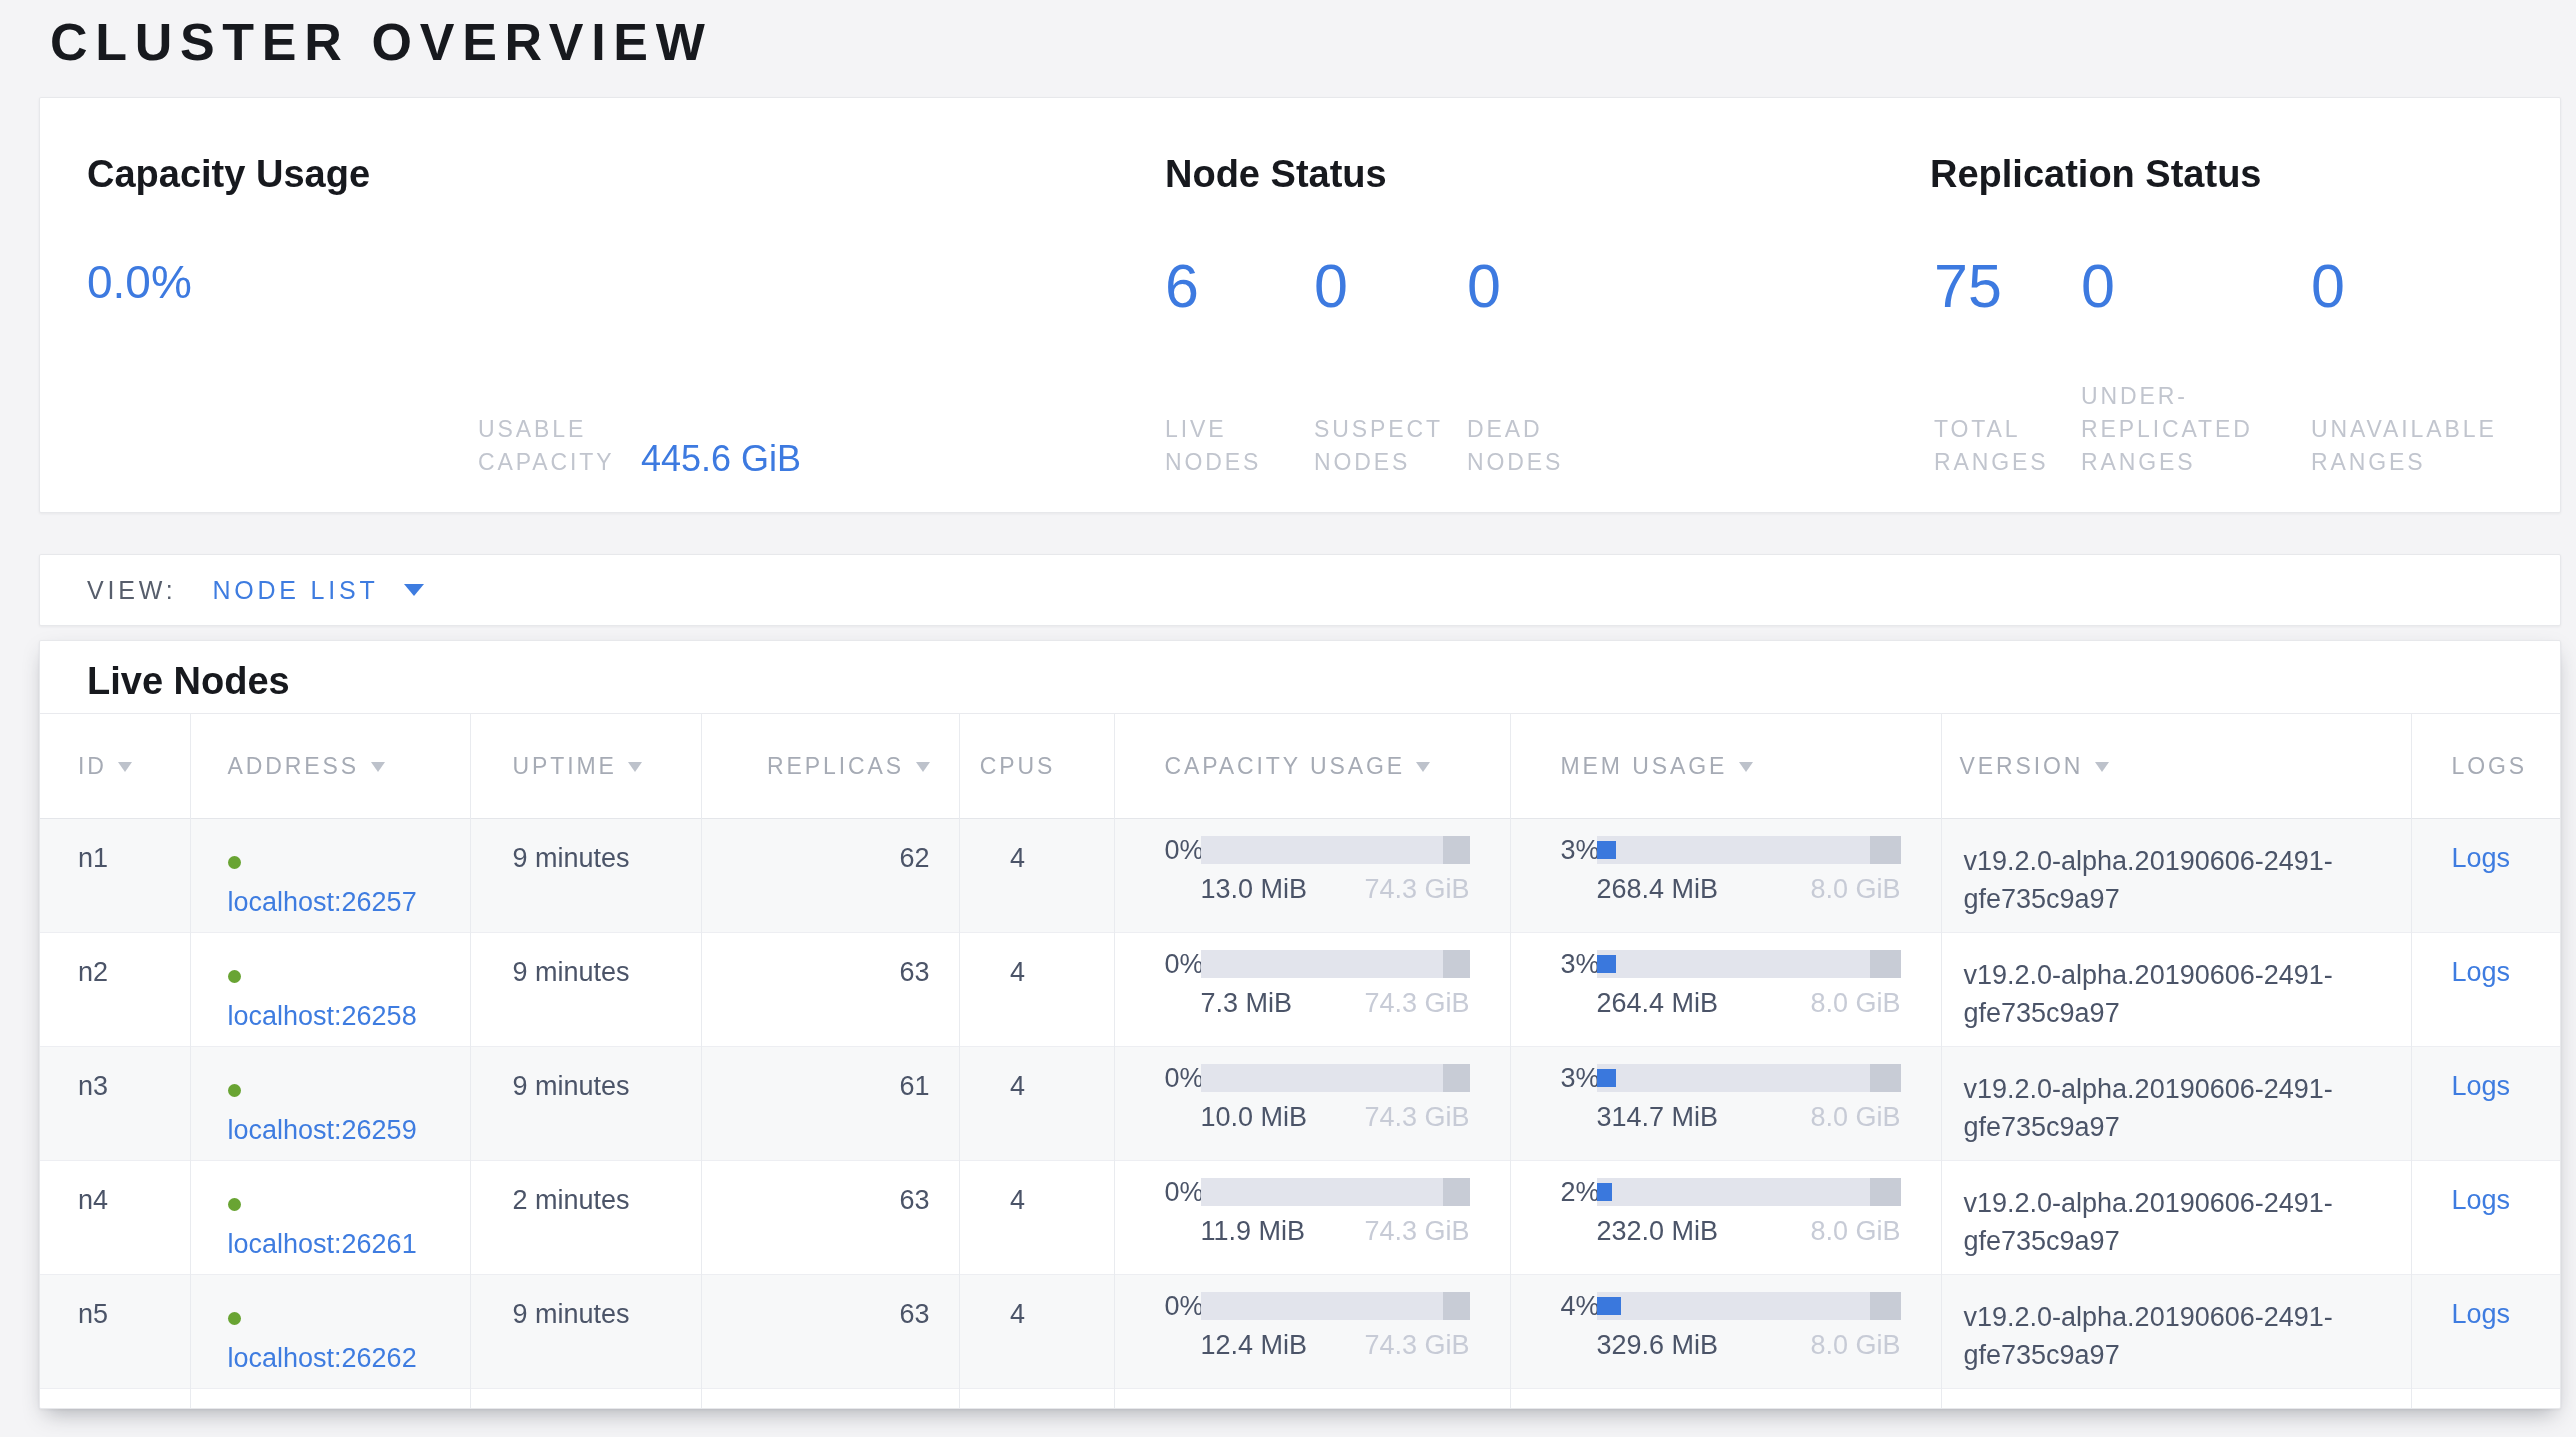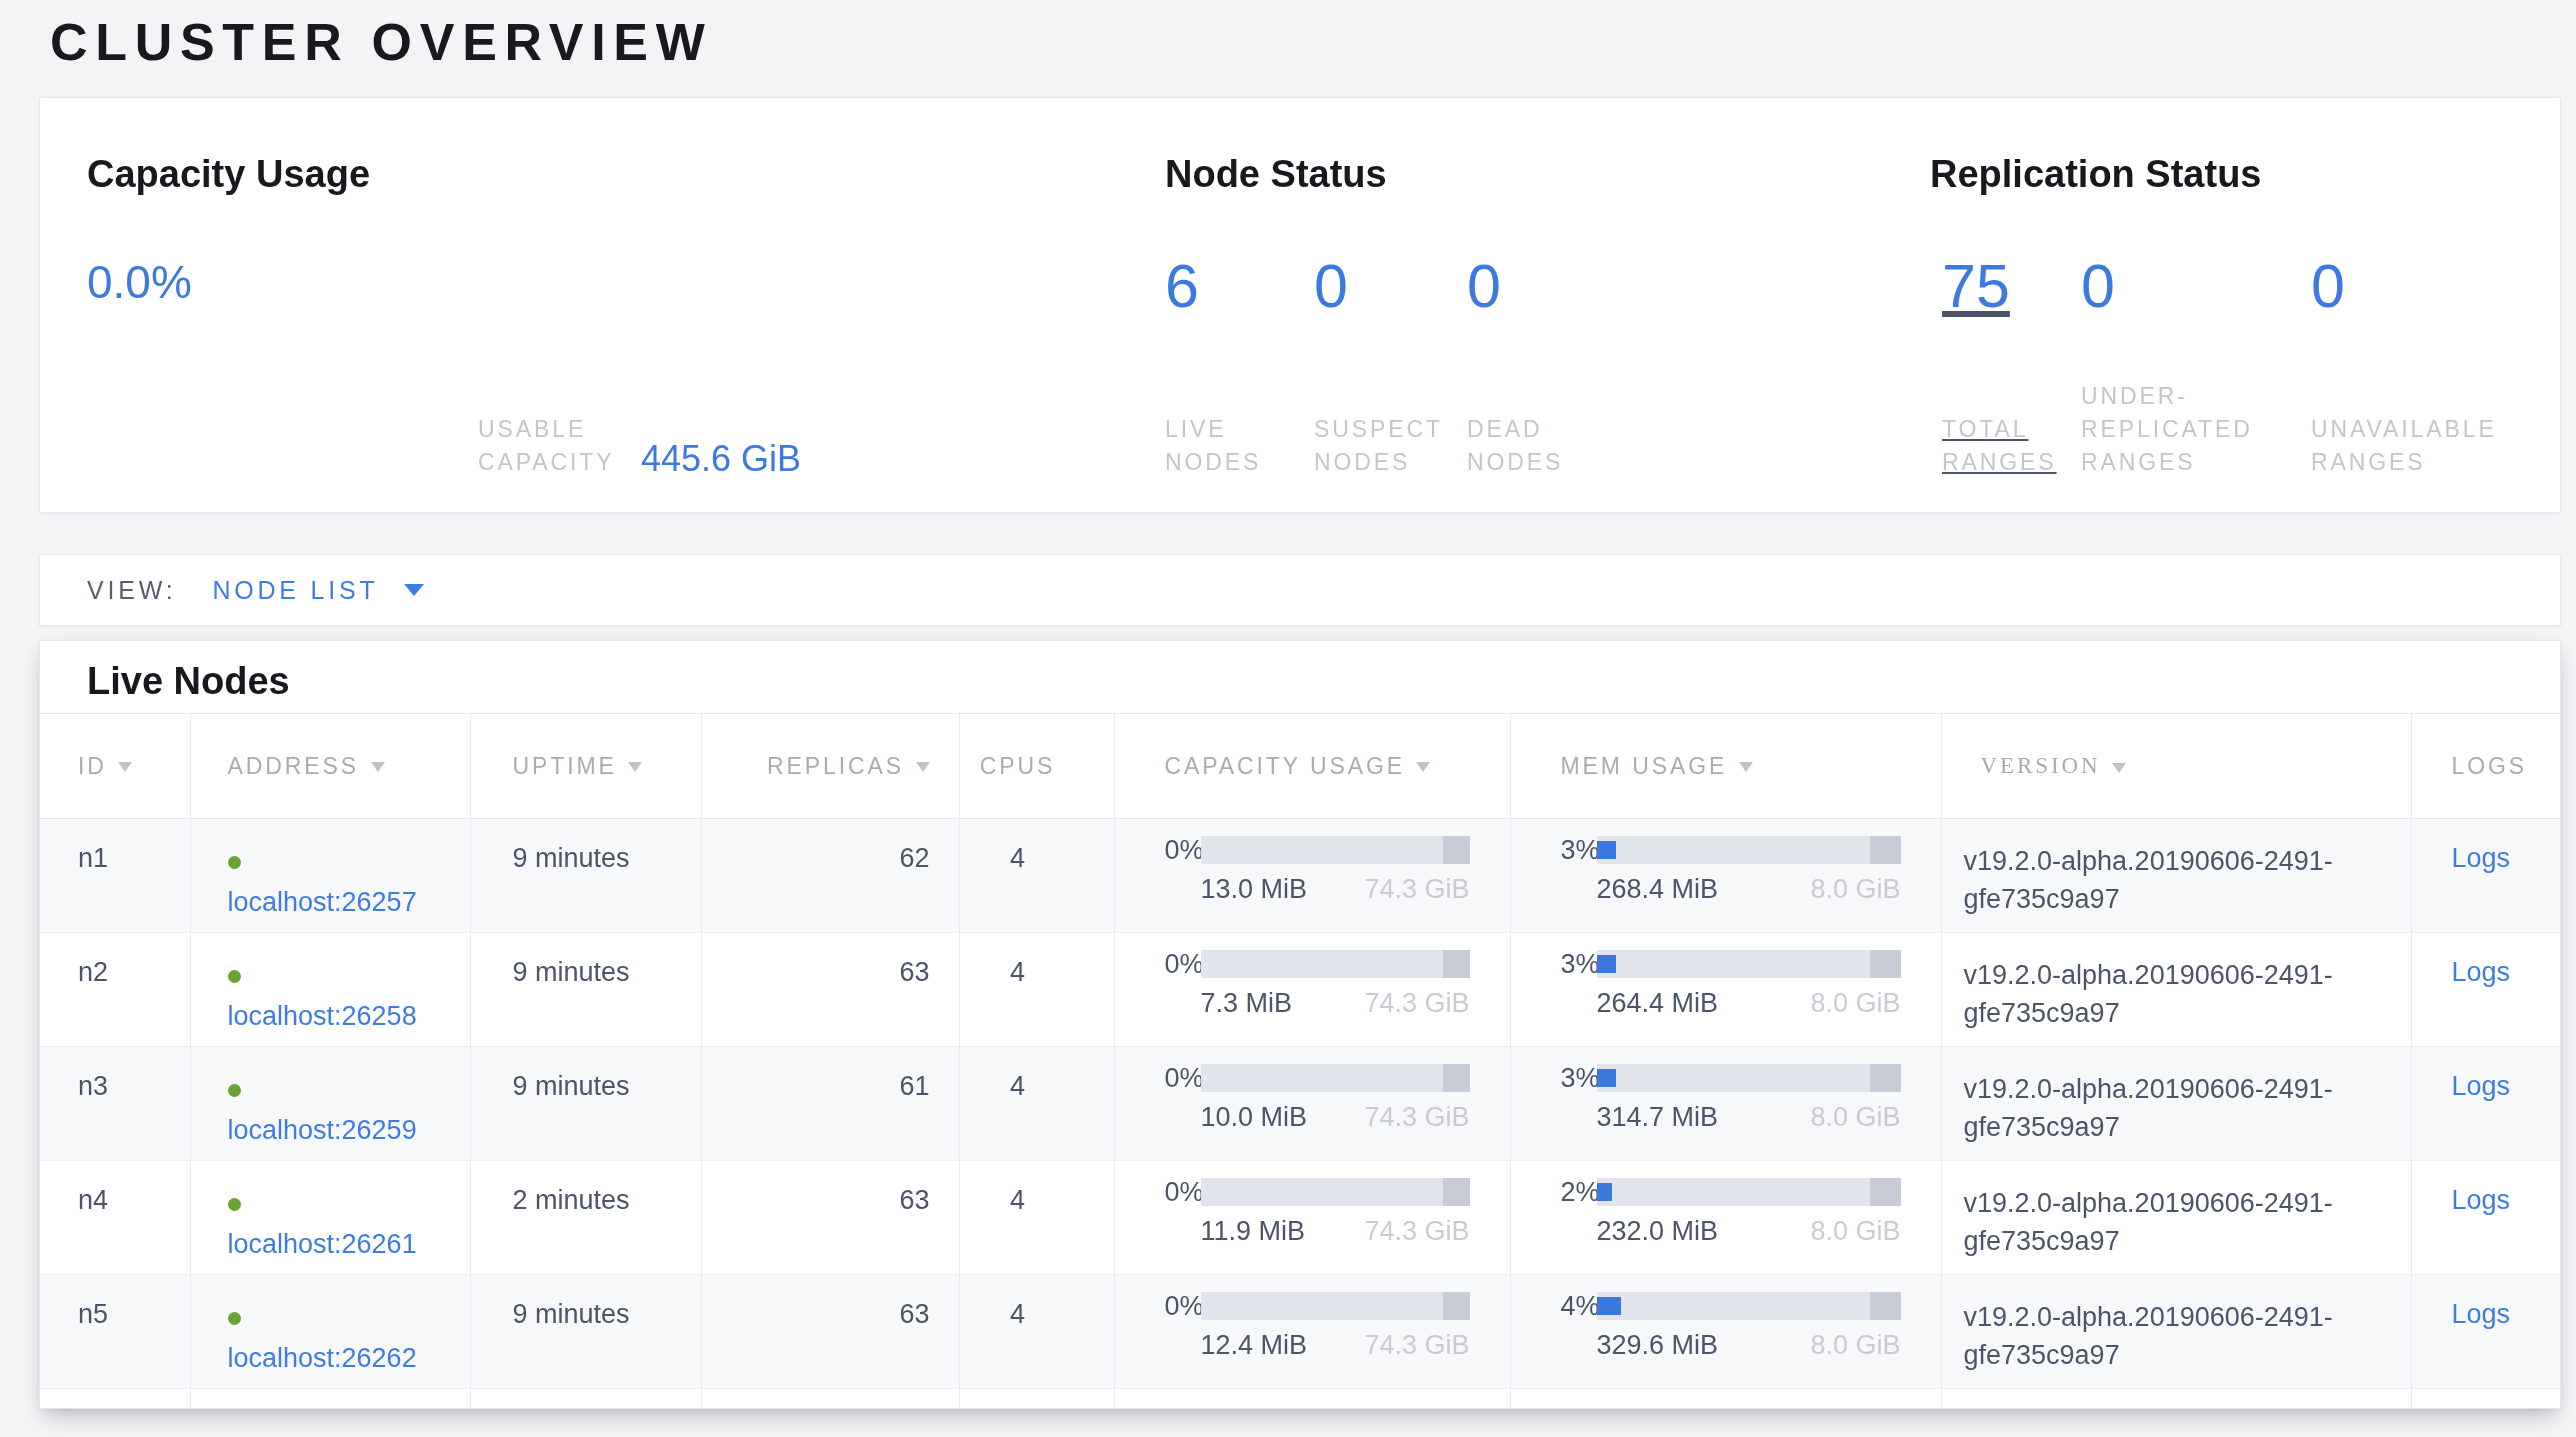--- a/index.html
+++ b/index.html
@@ -57,21 +57,21 @@
   }
   .cap-value { font-size:36px; line-height:40px; color:#3d7ae0; margin-left:17px; white-space:nowrap; }
 
   .stats { position:absolute; left:0; top:100px; height:226px; }
   .stat  { position:absolute; top:0; height:226px; display:flex; flex-direction:column; justify-content:space-between; }
   .stat-value { font-size:61px; line-height:67px; font-weight:400; color:#3d7ae0; }
   .stat-label { font-size:23px; letter-spacing:2.9px; line-height:33px; color:#c1c5ce; }
   .sec.nodes .stat.s0 { left:0;     width:144px; }
   .sec.nodes .stat.s1 { left:149px; width:144px; }
   .sec.nodes .stat.s2 { left:302px; width:163px; }
-  .sec.repl  .stat.s0 { left:12px;     width:144px;text-decoration:underline; }
+  .sec.repl  .stat.s0 { left:4px;     width:144px; }
   .sec.repl  .stat.s1 { left:151px; width:205px; }
   .sec.repl  .stat.s2 { left:381px; width:235px; }
 
   
   .view-label { font-size:25px; letter-spacing:3.8px; color:#575e6c; }
   .view-select { display:inline-flex; align-items:center; margin-left:36px; cursor:pointer; }
   .view-selected { font-size:25px; letter-spacing:3.8px; color:#3e7ce0; }
   .caret-down {
     display:inline-block; margin-left:25px; width:0; height:0;
     border-left:10.5px solid transparent; border-right:10.5px solid transparent;
@@ -108,21 +108,21 @@
   .c-addr    { width:280px; } .c-addr    { padding-left:37px; }
   .c-uptime  { width:231px; } .c-uptime  { padding-left:42px; }
   .c-replicas{ width:258px; } .c-replicas{ text-align:right; padding-right:29px; }
   .c-cpus    { width:155px; } .c-cpus    { text-align:center; padding-right:38px; }
   .c-cap     { width:396px; }
   .c-mem     { width:431px; }
   .c-version { width:470px; } .c-version { padding-left:22px; }
   .c-logs    { width:152px; } .c-logs    { padding-left:40px; }
   td.c-cap, td.c-mem { padding:17px 40px 0 50px; }
   th.c-cap,  th.c-mem  { padding-left:50px; }
-  th.c-version { padding-left:39px;font-family:Liberation Serif, serif; }
+  th.c-version { padding-left:18px; }
   th.c-logs    { padding-left:40px; }
   th.c-id      { padding-left:38px; }
   th.c-addr    { padding-left:37px; }
   th.c-uptime  { padding-left:42px; }
   th.c-replicas{ padding-right:29px; }
   th.c-cpus    { padding-right:38px; }
 
   .addr { width:192px; line-height:40px; overflow-wrap:anywhere; }
   .dot {
     display:inline-block; width:13.4px; height:13.4px; border-radius:50%;

